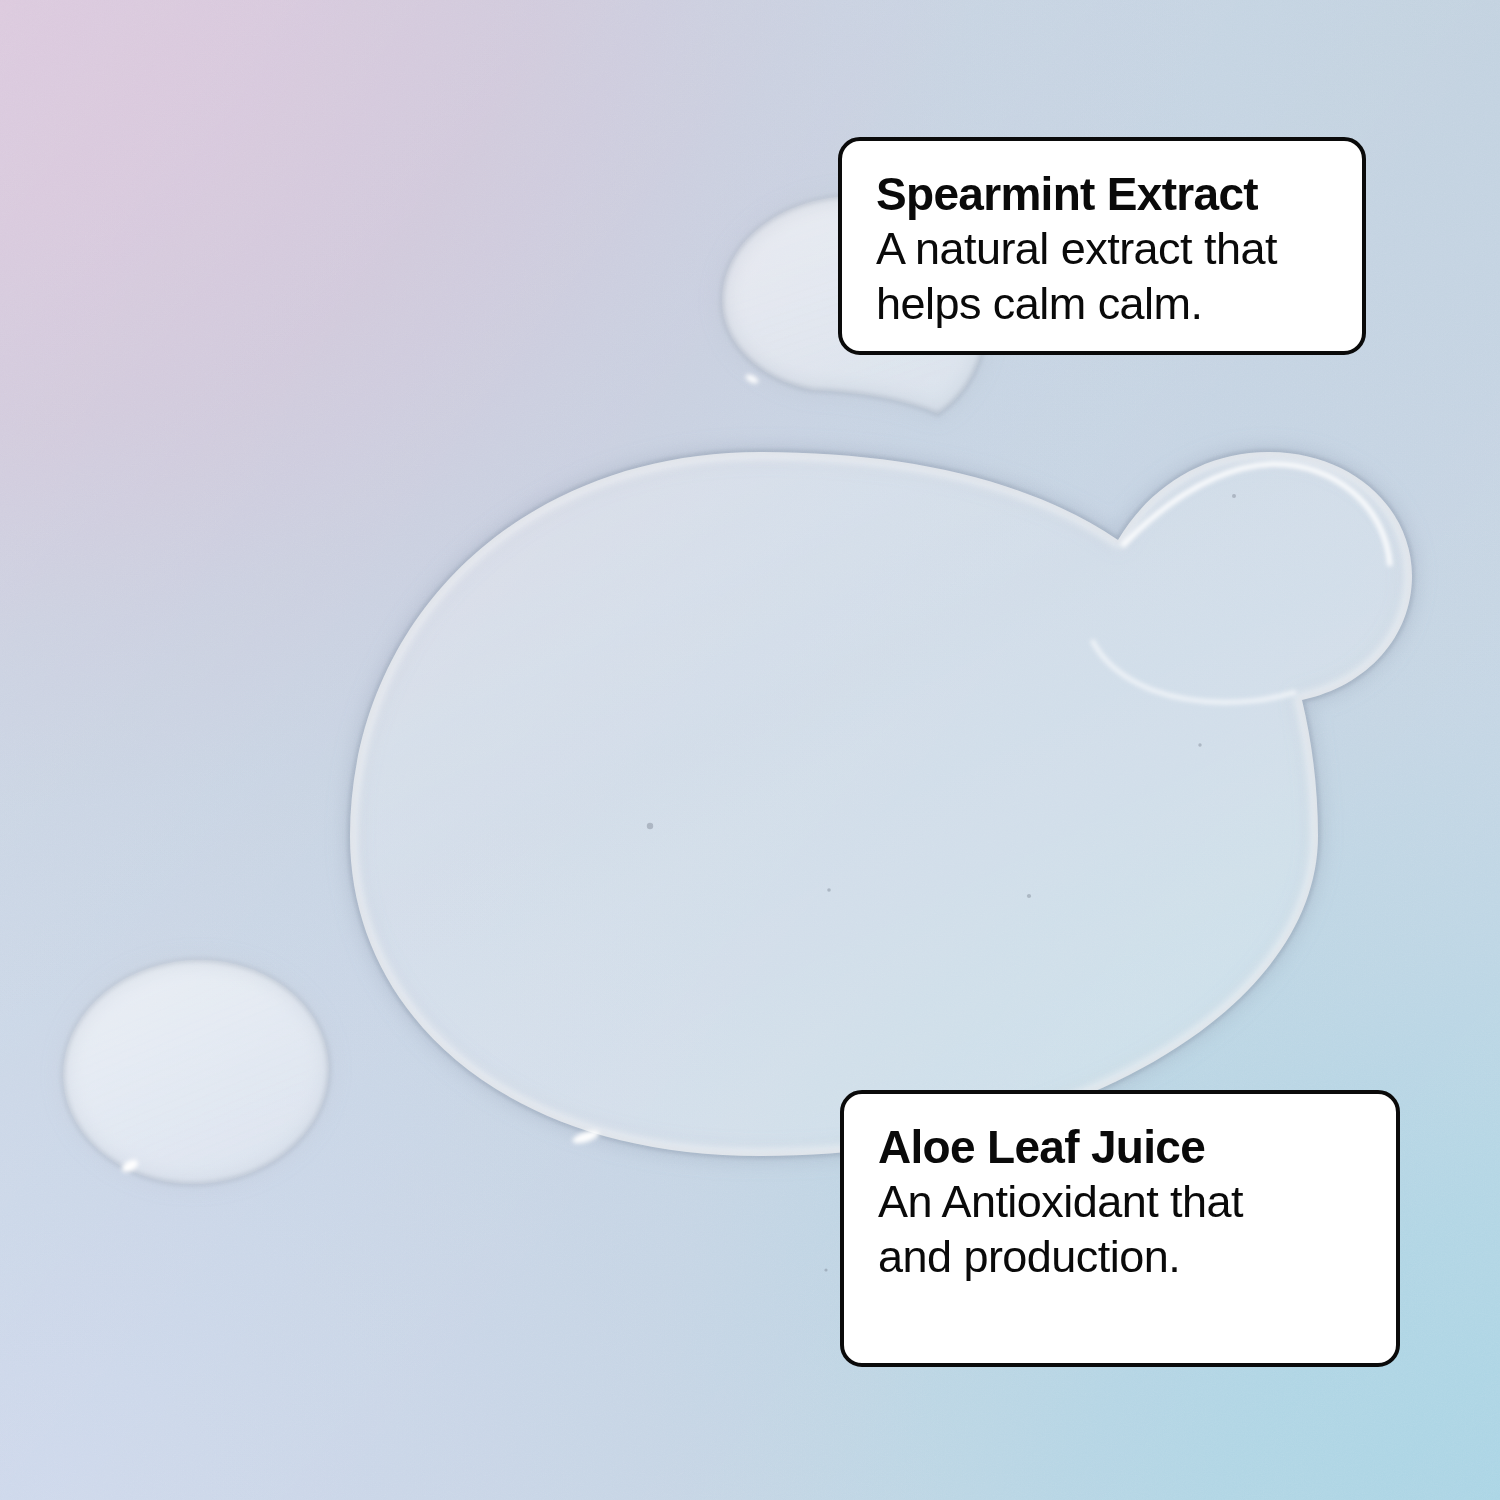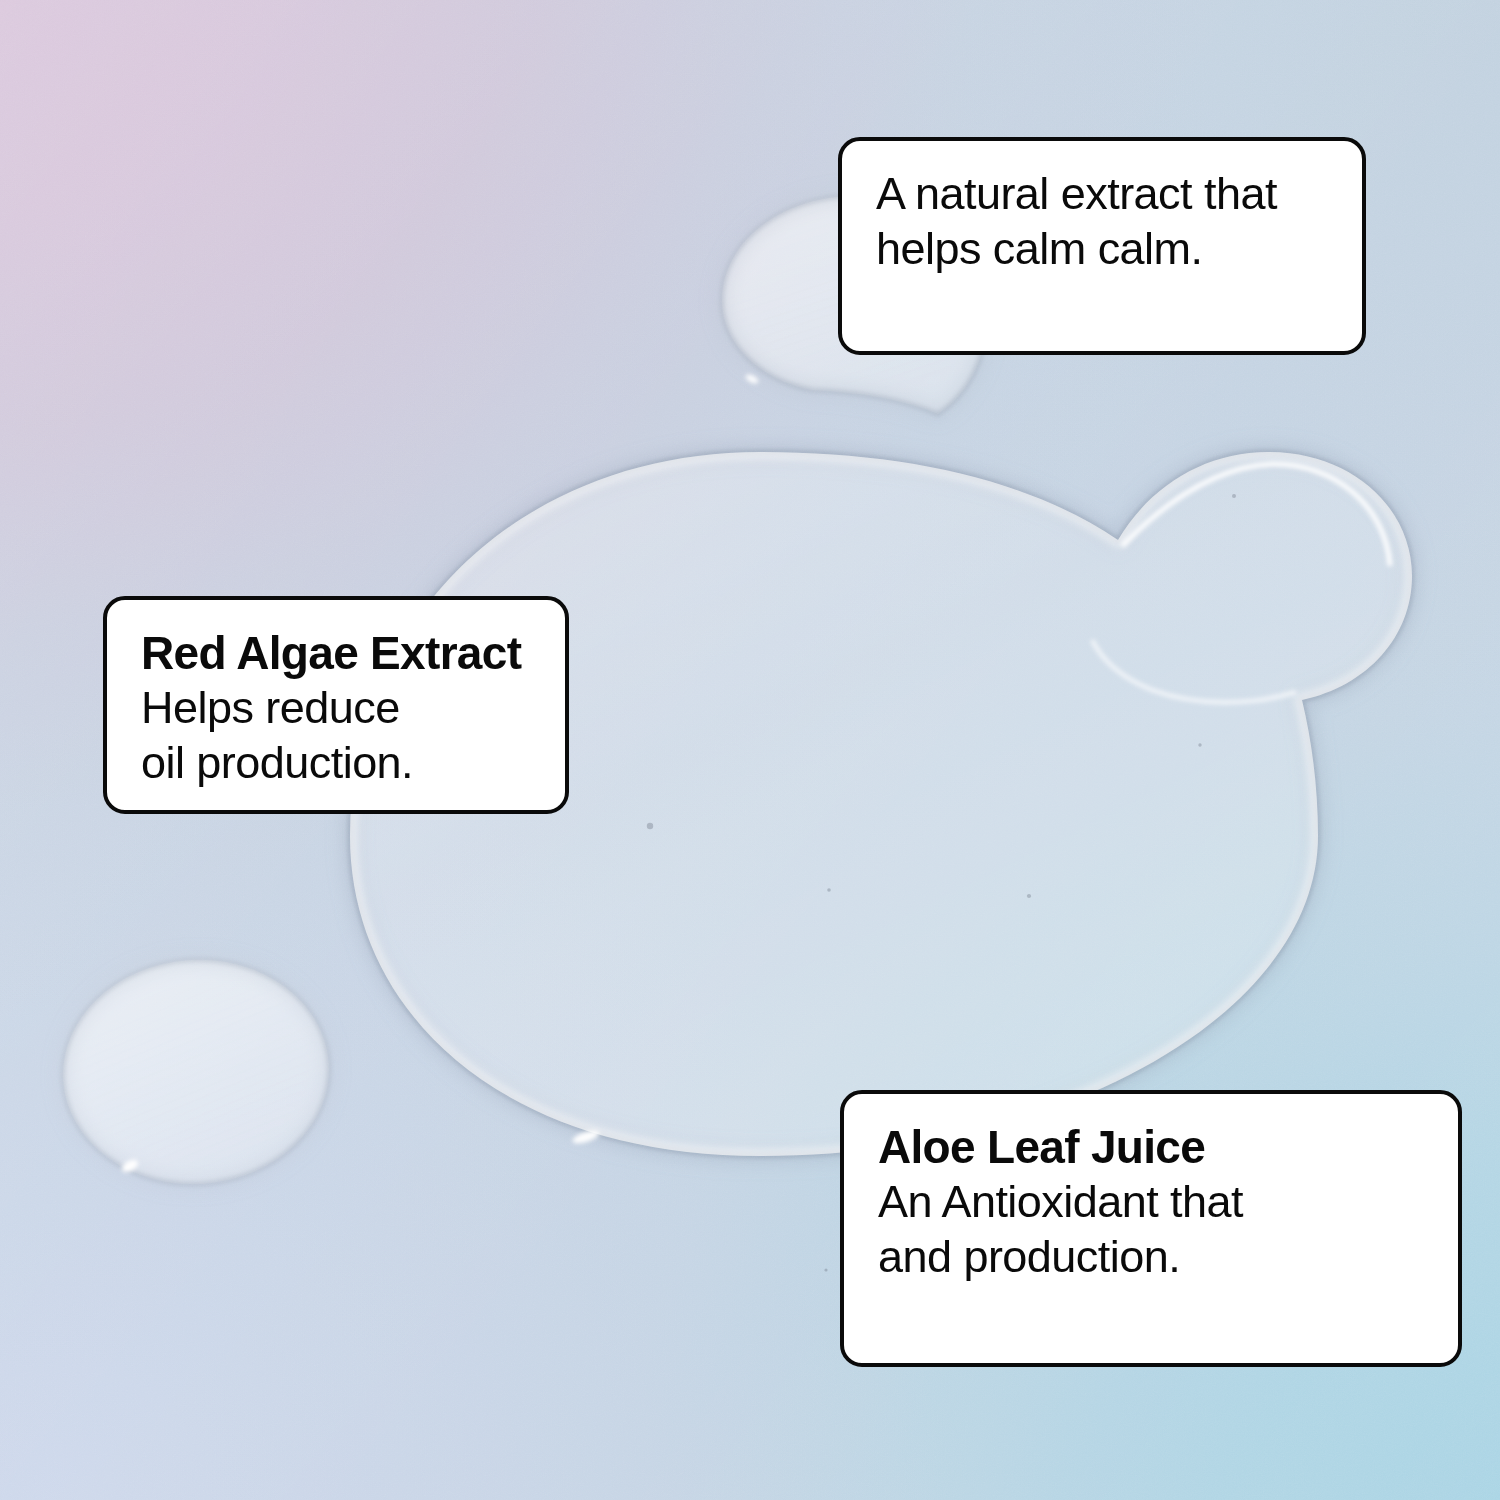--- a/index.html
+++ b/index.html
@@ -132,21 +132,21 @@
   }
   #callout-red-algae {
     left: 103px;
     top: 596px;
     width: 466px;
     height: 218px;
   }
   #callout-aloe {
     left: 840px;
     top: 1090px;
-    width: 622px;
+    width: 560px;
     height: 277px;
   }
 </style>
 </head>
 <body>
 
 <div id="stage">
 
   <div class="bg-base"></div>
   <div class="bg-layer bg-topblue"></div>
@@ -248,33 +248,27 @@
 
   <svg class="bg-grain" viewBox="0 0 1500 1500" preserveAspectRatio="none" aria-hidden="true">
     <filter id="grainFilter">
       <feTurbulence type="fractalNoise" baseFrequency="0.9" numOctaves="3" stitchTiles="stitch"></feTurbulence>
       <feColorMatrix type="saturate" values="0"></feColorMatrix>
     </filter>
     <rect width="1500" height="1500" filter="url(#grainFilter)" opacity="0.42"></rect>
   </svg>
 
   <div class="callout" id="callout-spearmint">
+    <p class="c-title">Spearmint Extract</p>
     <p class="c-body">
       <span class="bl">A natural extract that</span>
       <span class="bl">helps calm calm.</span>
     </p>
   </div>
 
-  <div class="callout" id="callout-red-algae">
-    <p class="c-title">Red Algae Extract</p>
-    <p class="c-body">
-      <span class="bl">Helps reduce</span>
-      <span class="bl">oil production.</span>
-    </p>
-  </div>
 
   <div class="callout" id="callout-aloe">
     <p class="c-title">Aloe Leaf Juice</p>
     <p class="c-body">
       <span class="bl">An Antioxidant that</span>
       <span class="bl">and production.</span>
     </p>
   </div>
 
 </div>

